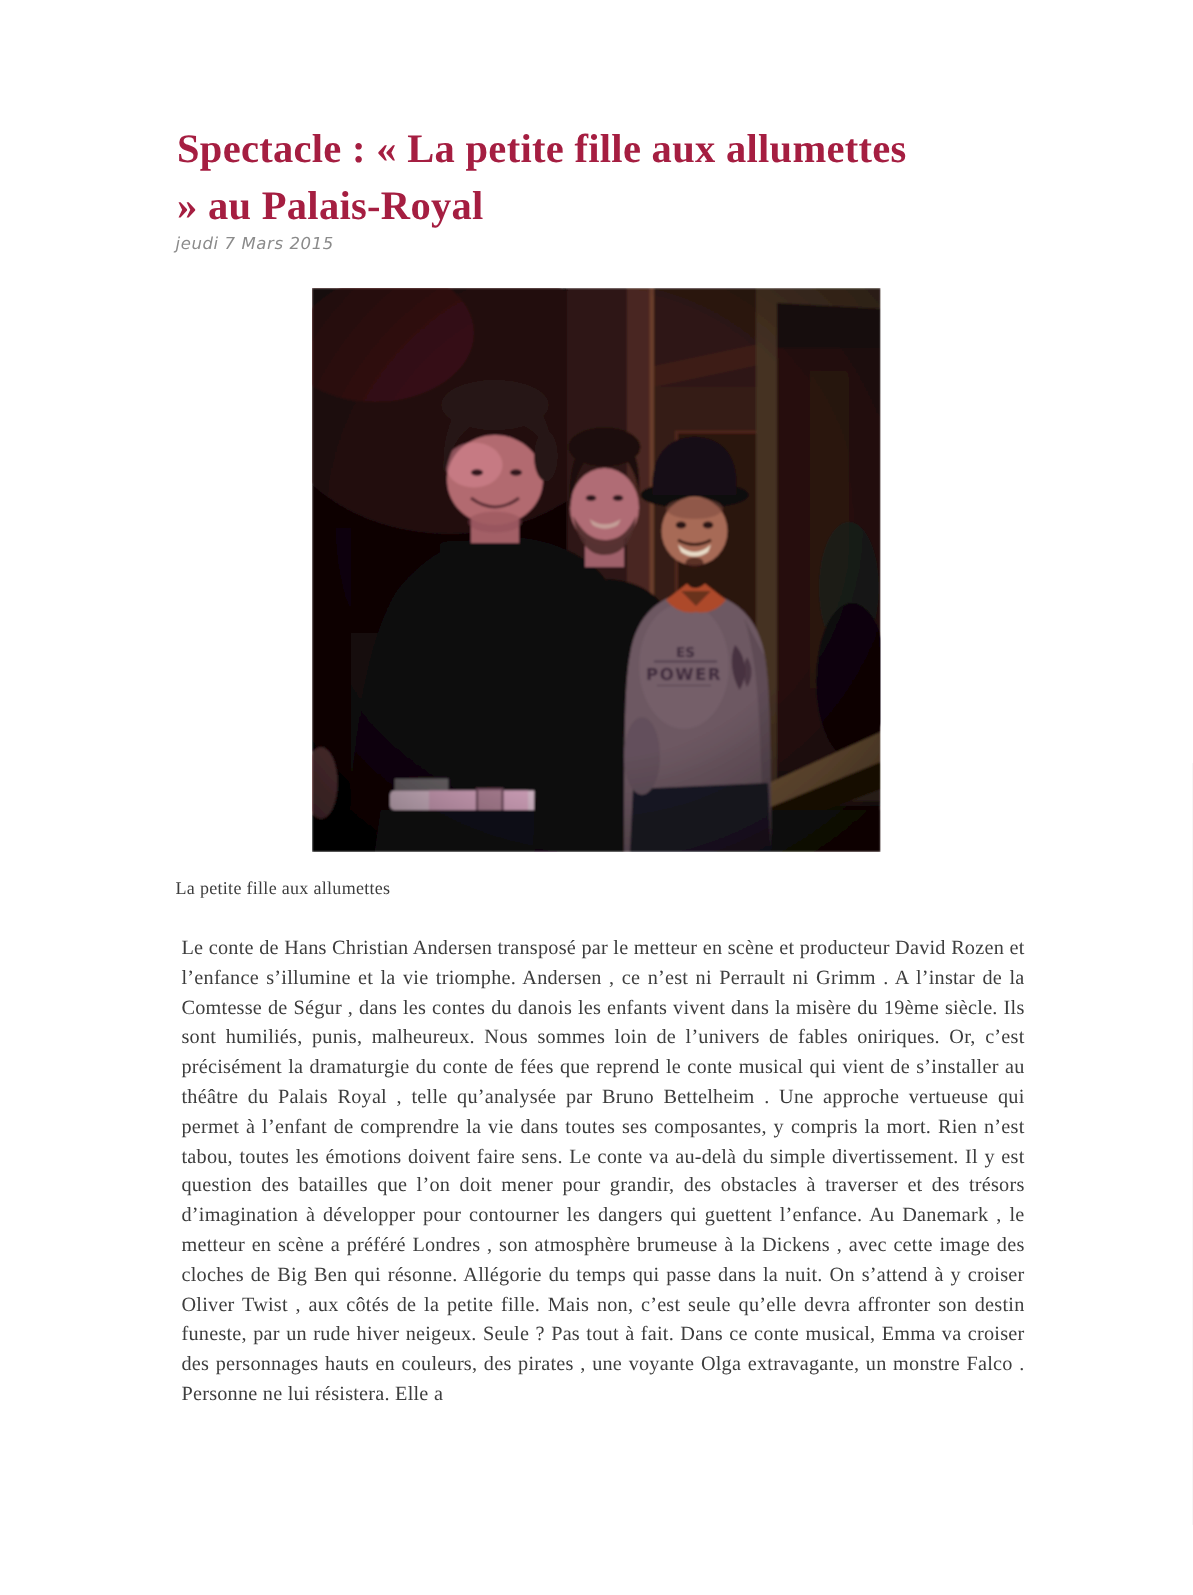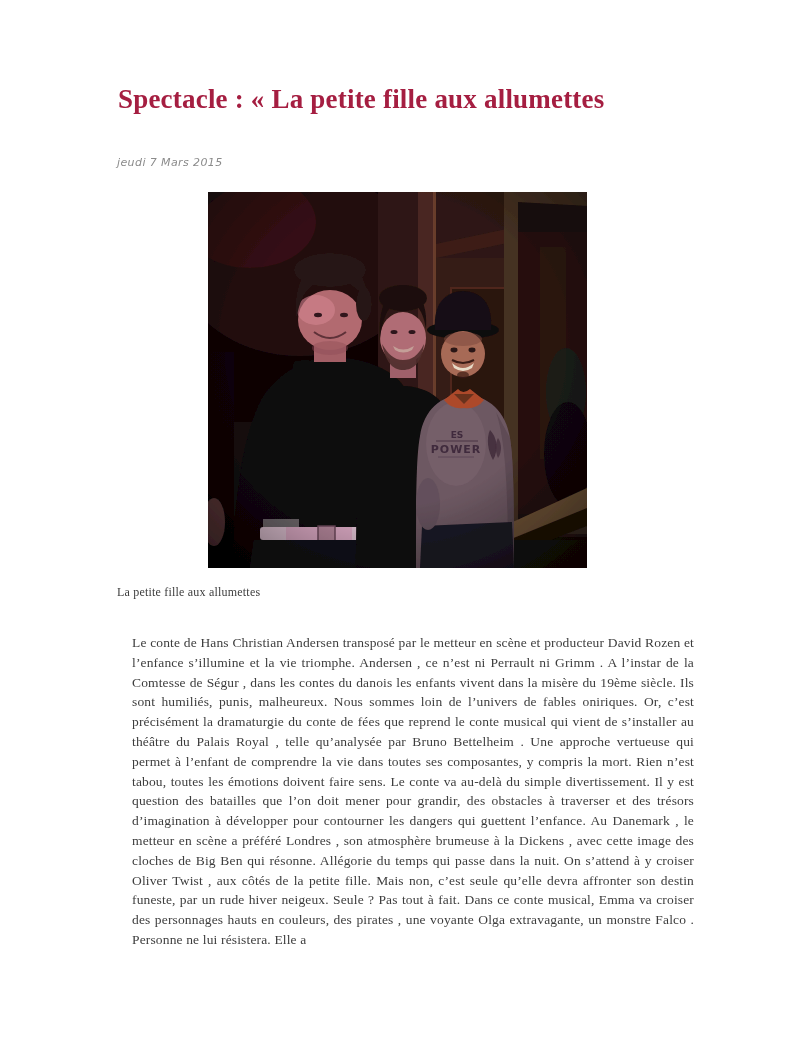--- a/index.html
+++ b/index.html
@@ -52,21 +52,21 @@
     top: 585px;
     font-size: 12px;
     color: #3d3d3d;
     letter-spacing: 0.2px;
   }
   .body-text {
     position: absolute;
     left: 117px;
     top: 618px;
     width: 562px;
-    margin: 15px;
+    margin: 4px;
     font-size: 13.5px;
     line-height: 19.8px;
     color: #3d3d3d;
     text-align: justify;
     letter-spacing: 0.15px;
   }
   .page-number {
     position: absolute;
     left: 0;
     top: 994px;
@@ -77,20 +77,21 @@
   }
   .sweater-label { font-family: "DejaVu Sans", sans-serif; font-weight: bold; }
 </style>
 </head>
 <body>
 
 <div class="page" style="background: rgb(255, 255, 255);">
 
   <h1 class="title" style="color: rgb(165, 30, 65);">
     <span class="title-line">Spectacle : « La petite fille aux allumettes</span>
+    <span class="title-line">» au Palais-Royal</span>
   </h1>
 
   <div class="date">jeudi 7 Mars 2015</div>
 
   <figure class="photo">
     <svg viewBox="0 0 379 376" xmlns="http://www.w3.org/2000/svg">
       <defs>
         <radialGradient id="vig" cx="50%" cy="42%" r="75%">
           <stop offset="55%" stop-color="#000000" stop-opacity="0"></stop>
           <stop offset="100%" stop-color="#000000" stop-opacity="0.55"></stop>

